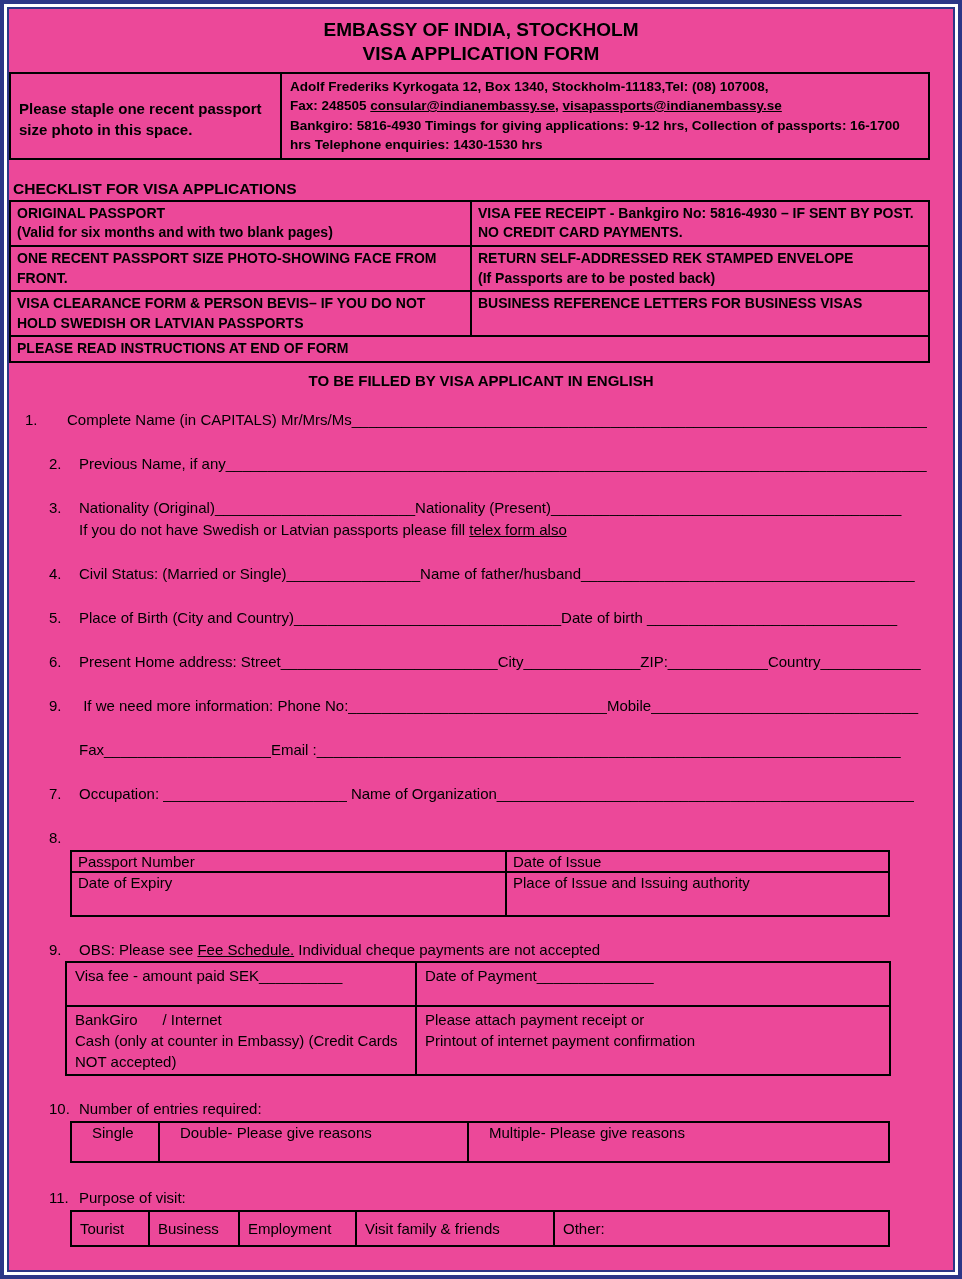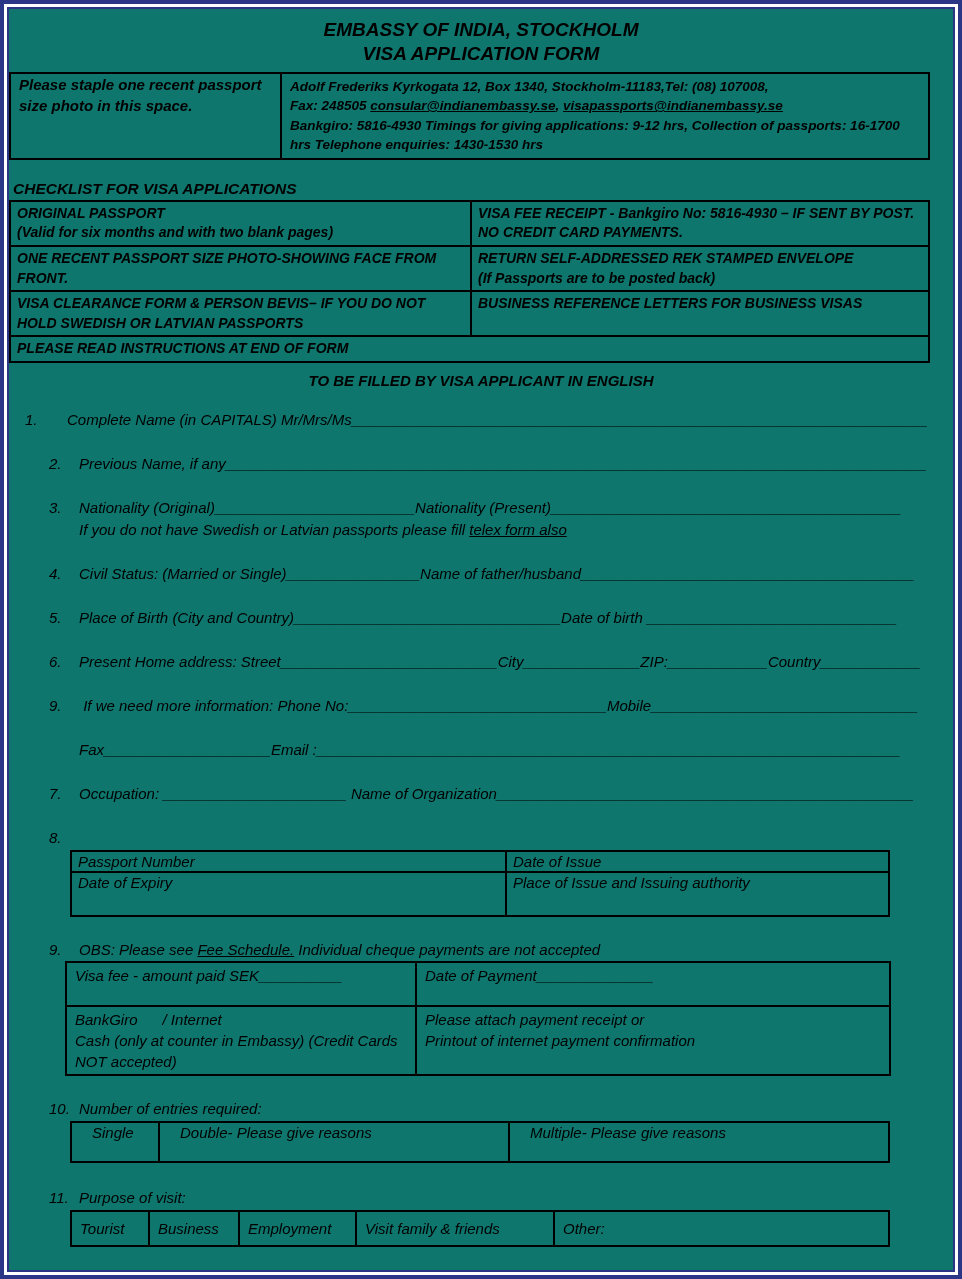--- a/index.html
+++ b/index.html
@@ -10,29 +10,29 @@
     color:#000;
   }
   .page {
     width:962px; height:1279px;
     border:4px solid #2c3687;
     padding:3px; background:#fff;
   }
   .page-inner {
     width:100%; height:100%;
     border:2px solid #2c3687;
-    overflow:hidden; background:#0f766e;font-style:italic;
+    overflow:hidden; background:#ec4899;
   }
   .doc-header { text-align:center; font-weight:bold; font-size:19px; line-height:1.25; margin-top:9px; }
 
   table { border-collapse:collapse; }
 
   .info-table { width:921px; margin-top:6px; table-layout:fixed; }
   .info-table td { border:2px solid #000; vertical-align:top; }
-  .photo-cell { width:271px; font-weight:bold; font-size:15px; padding:0 14px 6px 8px; line-height:1.4; }
+  .photo-cell { width:271px; font-weight:bold; font-size:15px; padding:24px 14px 6px 8px; line-height:1.4; }
   .addr-cell  { font-weight:bold; font-size:13.5px; padding:3px 10px 3px 8px; line-height:1.45; }
 
   .checklist-heading { font-weight:bold; font-size:15.5px; margin:20px 0 2px 4px; }
   .checklist-table { width:921px; table-layout:fixed; font-weight:bold; font-size:14px; }
   .checklist-table td { border:2px solid #000; vertical-align:top; padding:2px 6px; line-height:1.4; }
   .checklist-table .c1 { width:461px; }
 
   .fill-note { text-align:center; font-weight:bold; font-size:15px; margin:9px 0 22px 0; }
 
   .form-area { padding:0 26px 0 16px; font-size:15px; }
@@ -53,21 +53,21 @@
 
   .t9 { width:826px; margin:2px 0 24px 40px; font-size:15px; }
   .t9 td { border:2px solid #000; padding:2px 8px; vertical-align:top; line-height:1.4; }
   .t9 .c1 { width:350px; }
   .t9 .r1 td { height:44px; }
   .t9 .r2 td { height:64px; }
   .pre { white-space:pre; }
 
   .t10 { width:820px; margin:0 0 26px 45px; font-size:15px; }
   .t10 td { border:2px solid #000; padding:1px 20px; vertical-align:top; height:40px; }
-  .t10 .c1 { width:88px; } .t10 .c2 { width:350px; }
+  .t10 .c1 { width:88px; } .t10 .c2 { width:309px; }
 
   .t11 { width:820px; margin:0 0 26px 45px; font-size:15px; }
   .t11 td { border:2px solid #000; padding:8px 8px; vertical-align:top; }
   .t11 .c1 { width:78px; } .t11 .c2 { width:90px; } .t11 .c3 { width:117px;border-radius:7px; } .t11 .c4 { width:198px; }
 </style>
 </head>
 <body>
 
 <div class="page">
   <div class="page-inner">

